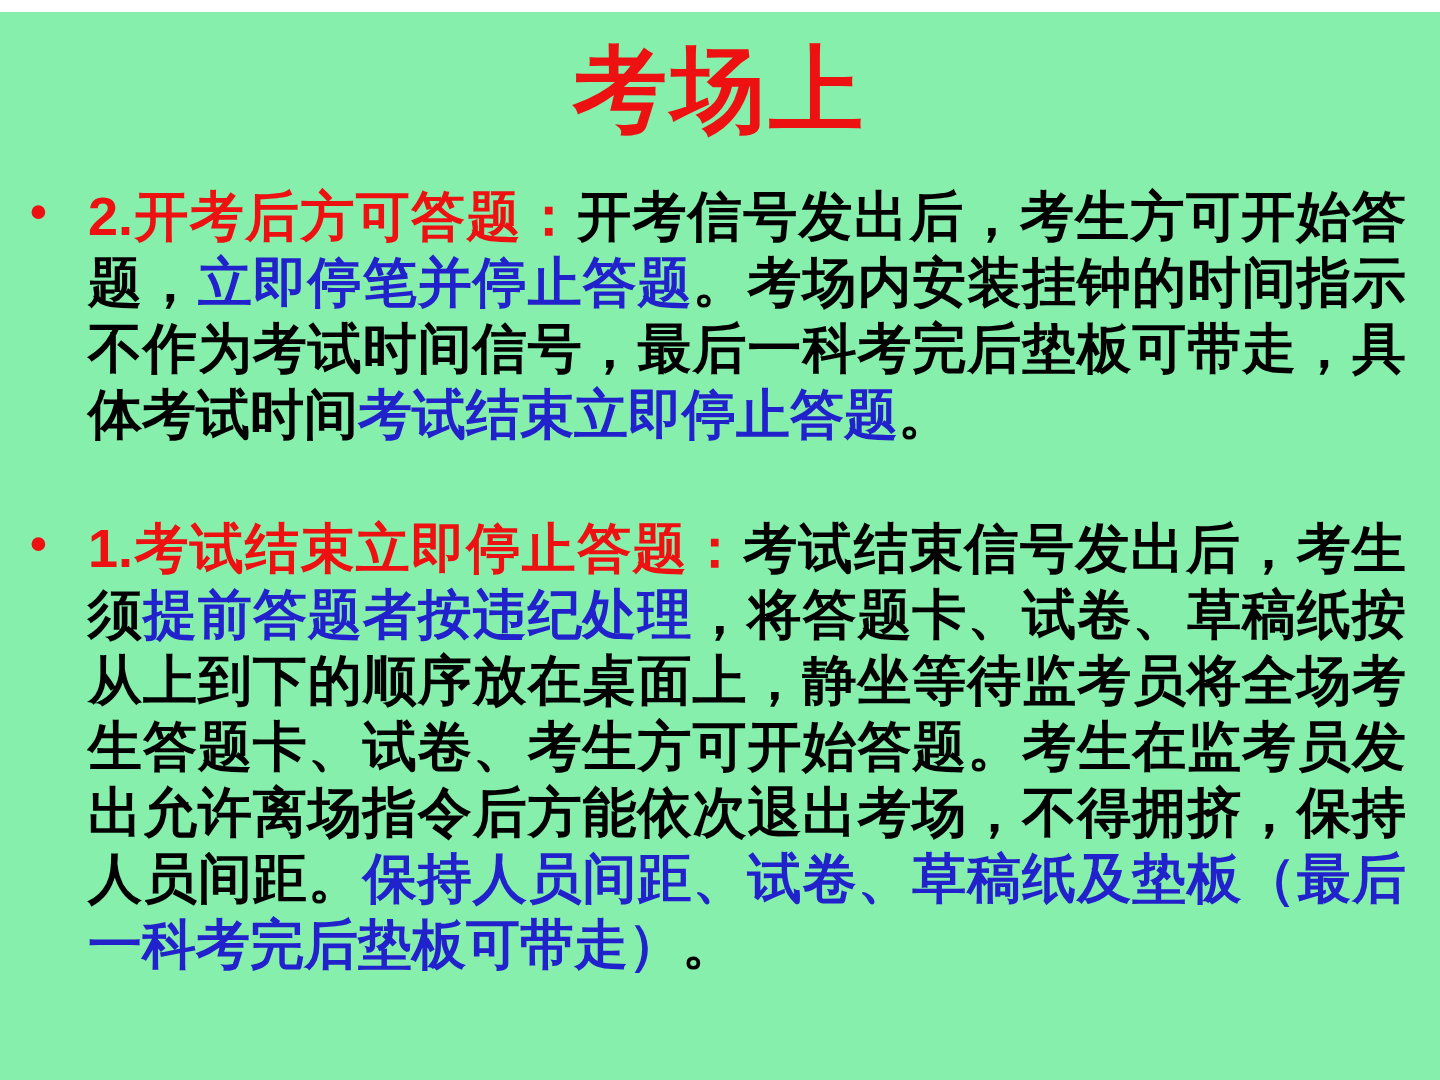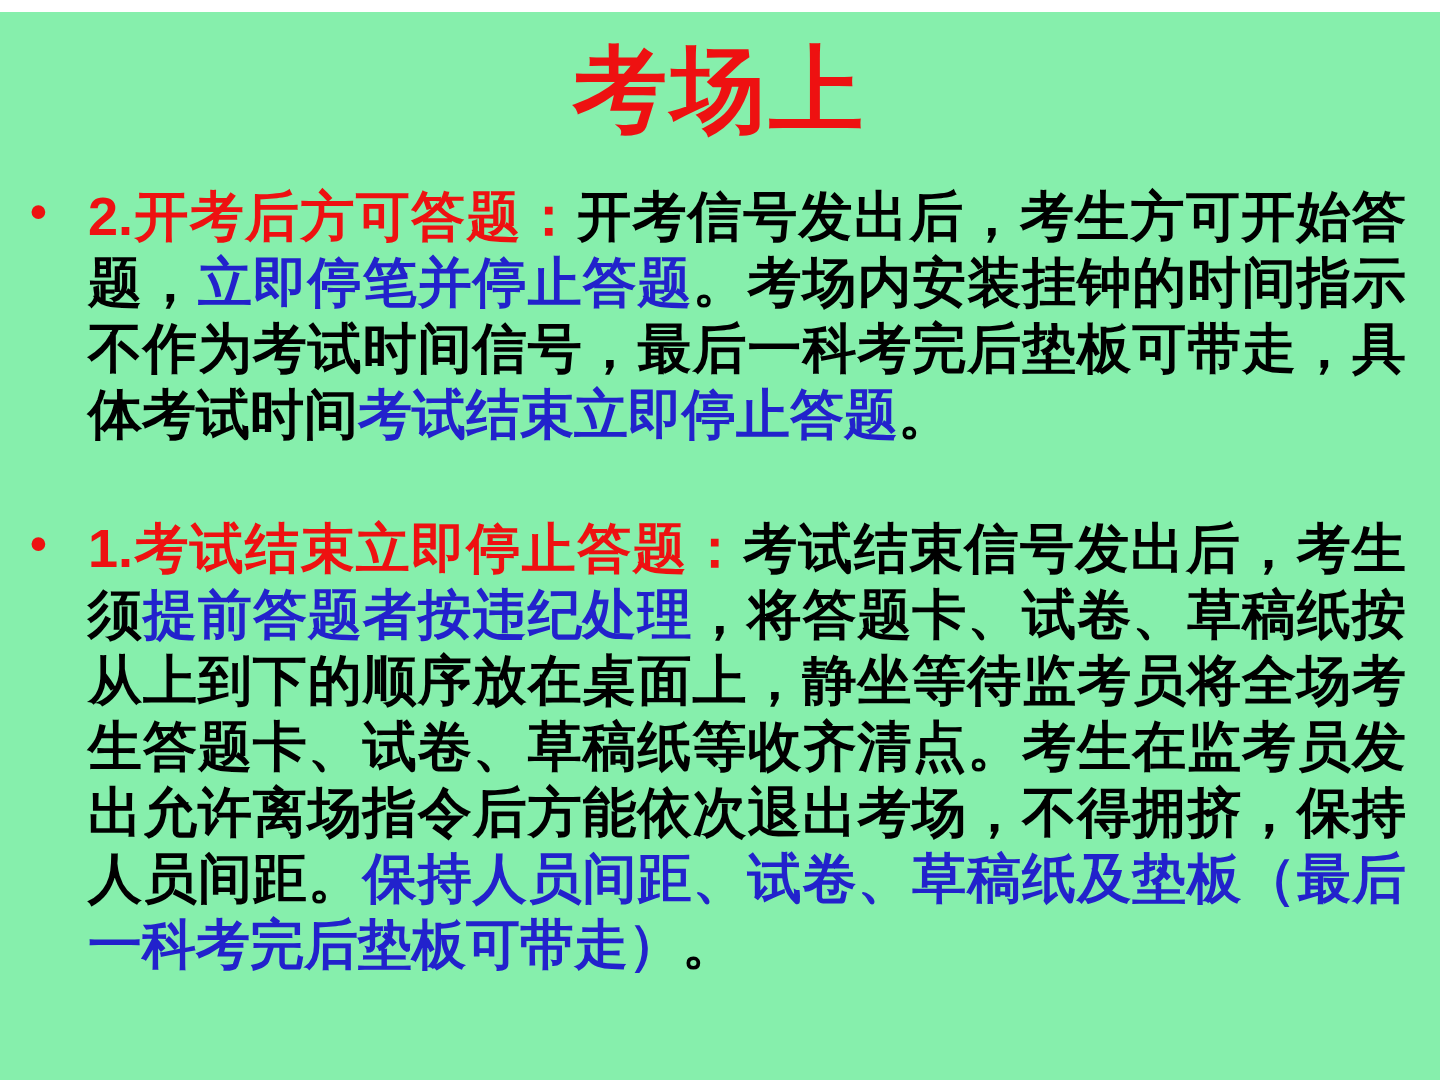--- a/index.html
+++ b/index.html
@@ -64,17 +64,17 @@
 
   <ul class="bullets">
 
     <li class="bullet">
       <span class="marker">•</span>
       <span class="seg-red">2.开考后方可答题：</span><span class="seg-black">开考信号发出后，考生方可开始答题，</span><span class="seg-blue">立即停笔并停止答题</span><span class="seg-black">。考场内安装挂钟的时间指示不作为考试时间信号，最后一科考完后垫板可带走，具体考试时间</span><span class="seg-blue">考试结束立即停止答题</span><span class="seg-black">。</span>
     </li>
 
     <li class="bullet">
       <span class="marker">•</span>
-      <span class="seg-red">1.考试结束立即停止答题：</span><span class="seg-black">考试结束信号发出后，考生须</span><span class="seg-blue">提前答题者按违纪处理</span><span class="seg-black">，将答题卡、试卷、草稿纸按从上到下的顺序放在桌面上，静坐等待监考员将全场考生答题卡、试卷、草稿纸等收齐清点。考生在监考员发出允许离场指令后方能依次退出考场，不得拥挤，保持人员间距。</span><span class="seg-blue">保持人员间距、试卷、草稿纸及垫板（最后一科考完后垫板可带走）</span><span class="seg-black">。</span>
+      <span class="seg-red">1.考试结束立即停止答题：</span><span class="seg-black">考试结束信号发出后，考生须</span><span class="seg-blue">提前答题者按违纪处理</span><span class="seg-black">，将答题卡、试卷、草稿纸按从上到下的顺序放在桌面上，静坐等待监考员将全场考生答题卡、试卷、考生方可开始答题。考生在监考员发出允许离场指令后方能依次退出考场，不得拥挤，保持人员间距。</span><span class="seg-blue">保持人员间距、试卷、草稿纸及垫板（最后一科考完后垫板可带走）</span><span class="seg-black">。</span>
     </li>
 
   </ul>
 </div>
 
 </body></html>

